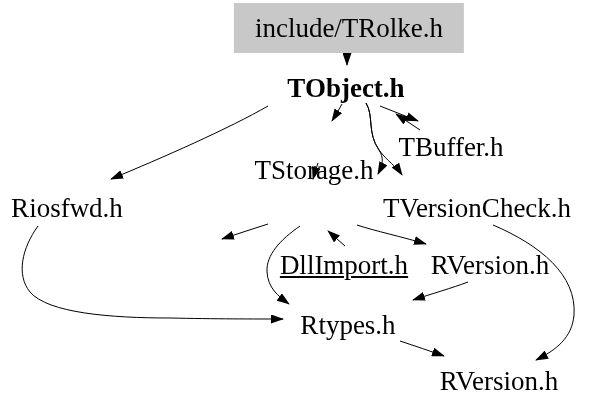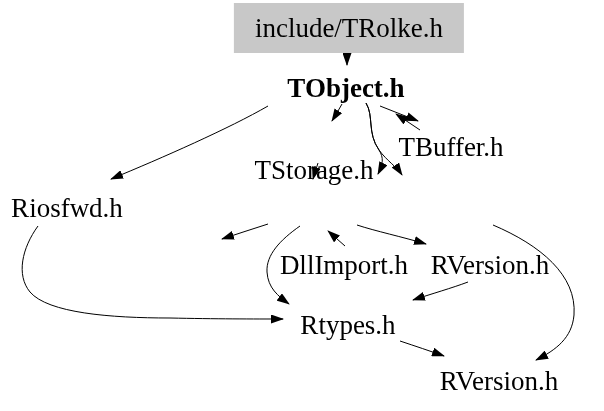--- a/index.html
+++ b/index.html
@@ -61,17 +61,18 @@
       <path d="M38,226 C22,248 16,275 30,292 C48,313 110,318 170,318 C215,319 255,319 283,319" class="edge" marker-end="url(#arrow)" stroke="#000000"></path>
       <path d="M468,282 C452,288 431,294 413,300" class="edge" marker-end="url(#arrow)" stroke="#000000"></path>
       <path d="M400,341 C415,346 430,351 444,356" class="edge" marker-end="url(#arrow)" stroke="#000000"></path>
       <path d="M493,225 C540,245 577,275 574,315 C572,338 556,350 536,360" class="edge" marker-end="url(#arrow)" stroke="#000000"></path>
     </svg>
 <div class="node root" style="left: 349px; top: 28px; background: rgb(200, 200, 200);">include/TRolke.h</div>
     <div class="node" style="left: 346px; top: 88px; font-weight: bold;">TObject.h</div>
     <div class="node" style="left: 314px; top: 136px; margin-top: 34px;">TStorage.h</div>
     <div class="node" style="left: 451px; top: 147px; text-align: right;">TBuffer.h</div>
     <div class="node" style="left: 67px; top: 208px;">Riosfwd.h</div>
-    <div class="node" style="left: 344px; top: 265px;">DllImport.h</div>
+    <div class="node" style="left: 477px; top: 208px;">TVersionCheck.h</div>
+    <div class="node" style="left: 344px; top: 265px; text-decoration: underline;">DllImport.h</div>
     <div class="node" style="left: 490px; top: 265px;">RVersion.h</div>
     <div class="node" style="left: 348px; top: 325px;">Rtypes.h</div>
     <div class="node" style="left: 499px; top: 381px;">RVersion.h</div>
   </div>
 
 </body></html>

